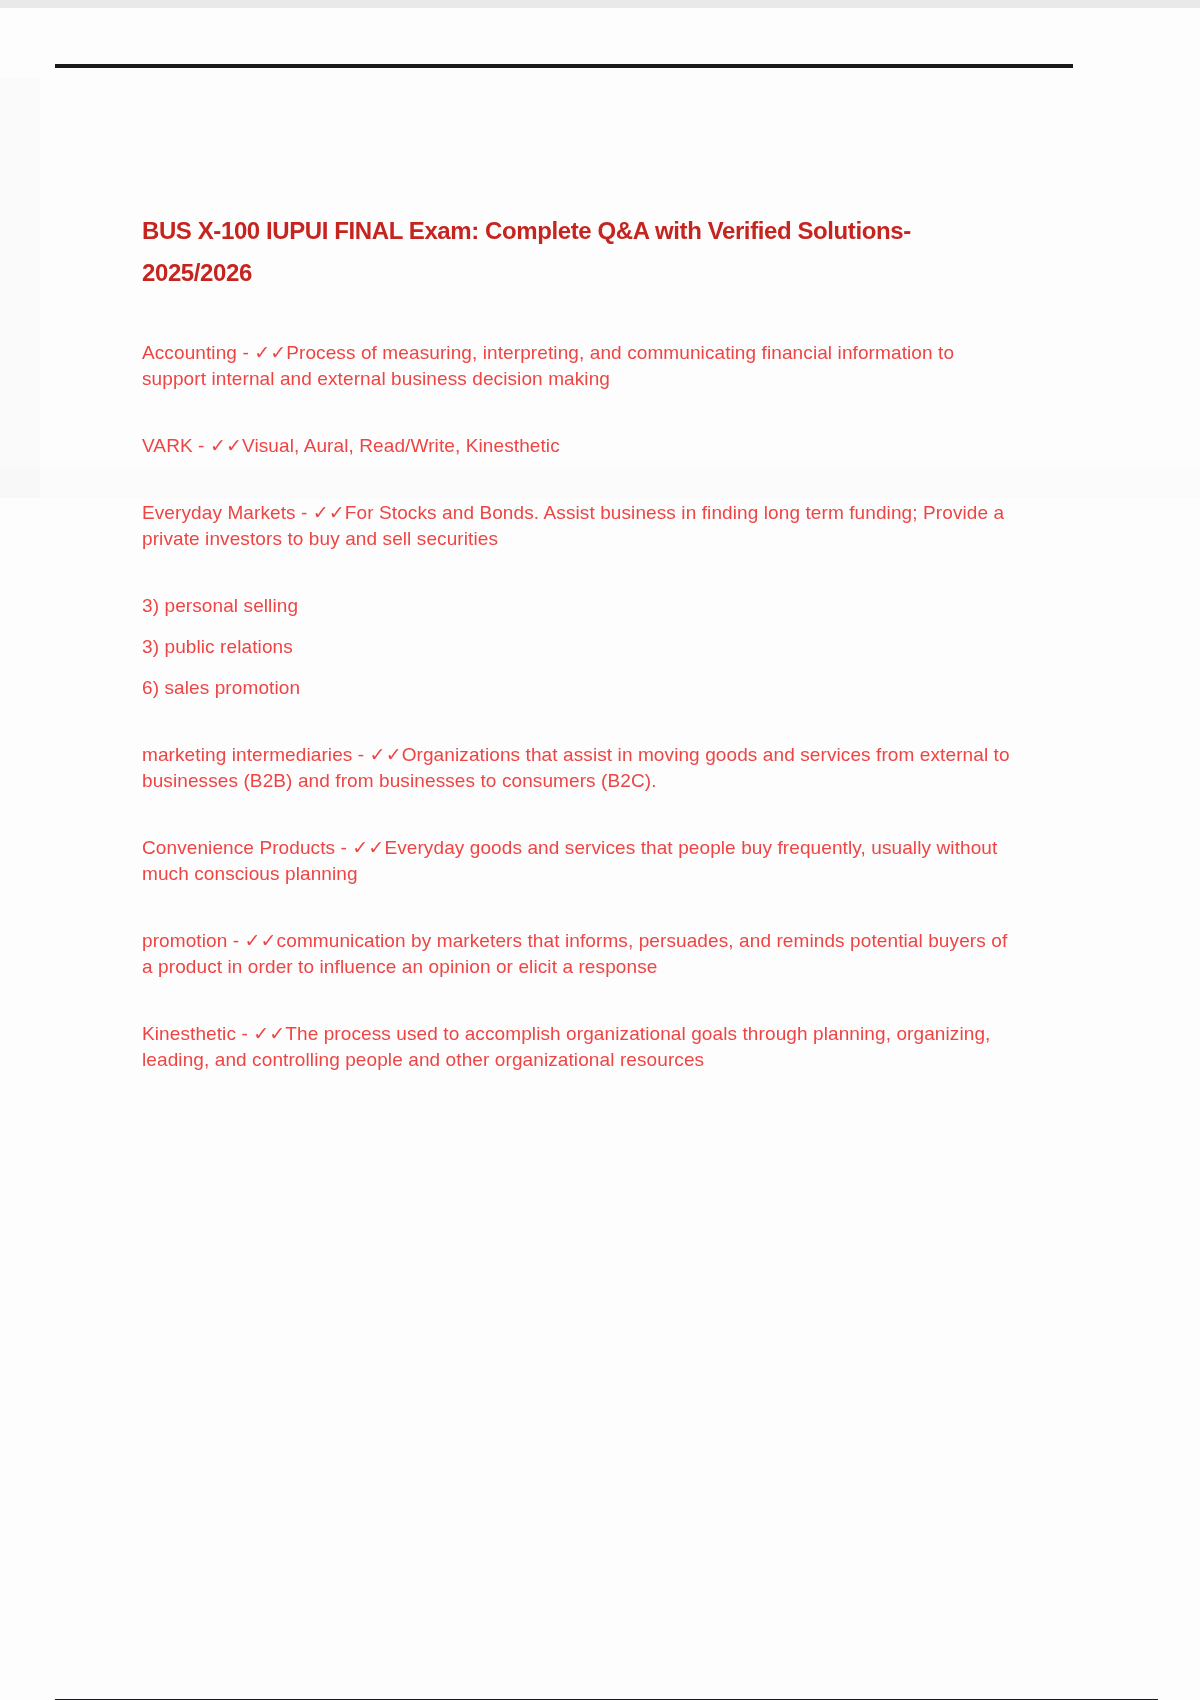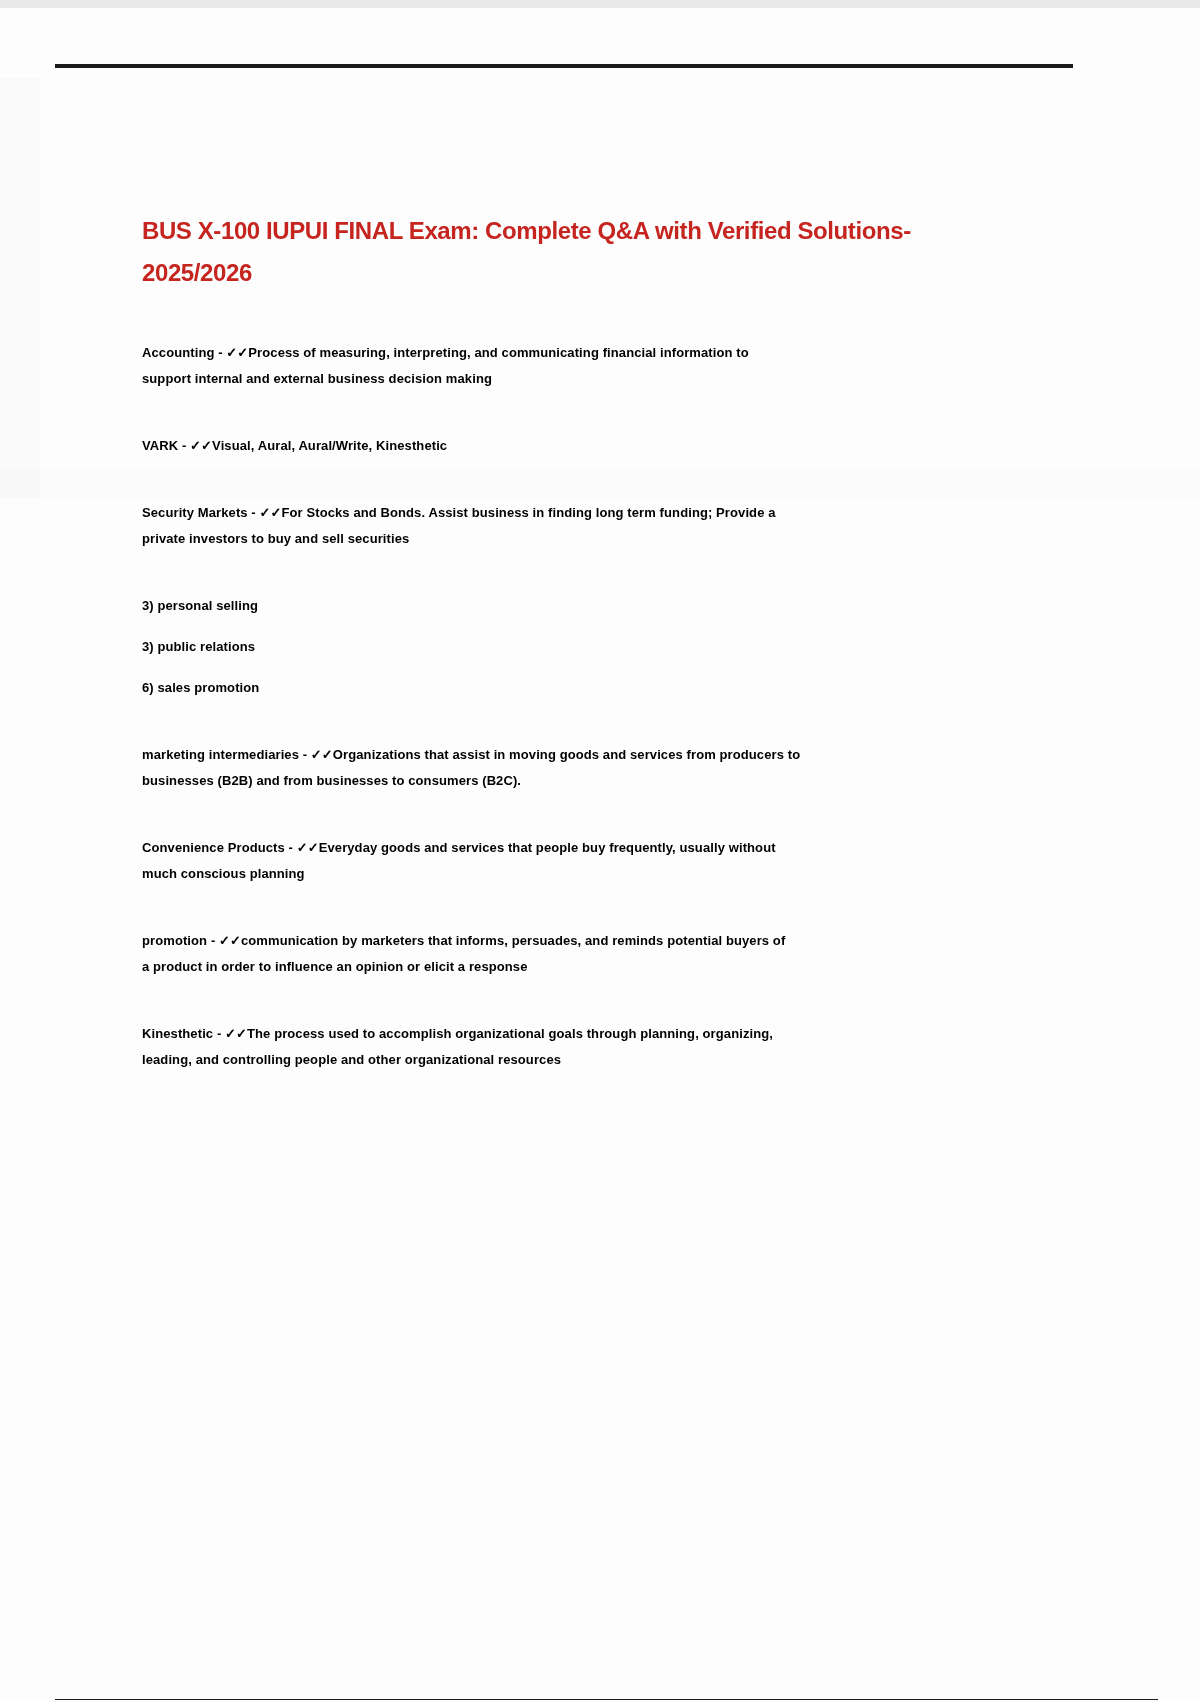--- a/index.html
+++ b/index.html
@@ -23,26 +23,25 @@
     font-size:24px;
     line-height:42px;
     font-weight:bold;
     letter-spacing:-0.4px;
     color:#c5241f;
     white-space:pre-line;
   }
   .entry { margin:0 0 41px 0; }
   .entry p {
     margin:0 0 15px 0;
-    font-size:13px;
+    font-size:19px;
     line-height:26px;
-    color:#000000;
+    color:#ef4444;
     white-space:pre-line;
     letter-spacing:0.1px;
-    font-weight:bold;
   }
   
   .scan-noise {
     position:absolute; left:0; top:70px; width:1200px; height:420px;
     background:
       linear-gradient(90deg, rgba(0,0,0,0.012) 0 40px, transparent 40px 90px),
       linear-gradient(0deg, rgba(0,0,0,0.008) 0 30px, transparent 30px 80px);
     pointer-events:none;
   }
 </style>
@@ -56,37 +55,37 @@
   <div class="content">
     <h1 class="title">BUS X-100 IUPUI FINAL Exam: Complete Q&amp;A with Verified Solutions-
 2025/2026</h1>
 
     <div class="entry">
       <p>Accounting - ✓✓Process of measuring, interpreting, and communicating financial information to
 support internal and external business decision making</p>
     </div>
 
     <div class="entry">
-      <p>VARK - ✓✓Visual, Aural, Aural/Write, Kinesthetic</p>
+      <p>VARK - ✓✓Visual, Aural, Read/Write, Kinesthetic</p>
     </div>
 
     <div class="entry">
-      <p>Security Markets - ✓✓For Stocks and Bonds. Assist business in finding long term funding; Provide a
+      <p>Everyday Markets - ✓✓For Stocks and Bonds. Assist business in finding long term funding; Provide a
 private investors to buy and sell securities</p>
     </div>
 
 
     <div class="entry">
       <p>3) personal selling</p>
       <p>3) public relations</p>
       <p>6) sales promotion</p>
     </div>
 
     <div class="entry">
-      <p>marketing intermediaries - ✓✓Organizations that assist in moving goods and services from producers to
+      <p>marketing intermediaries - ✓✓Organizations that assist in moving goods and services from external to
 businesses (B2B) and from businesses to consumers (B2C).</p>
     </div>
 
     <div class="entry">
       <p>Convenience Products - ✓✓Everyday goods and services that people buy frequently, usually without
 much conscious planning</p>
     </div>
 
     <div class="entry">
       <p>promotion - ✓✓communication by marketers that informs, persuades, and reminds potential buyers of

